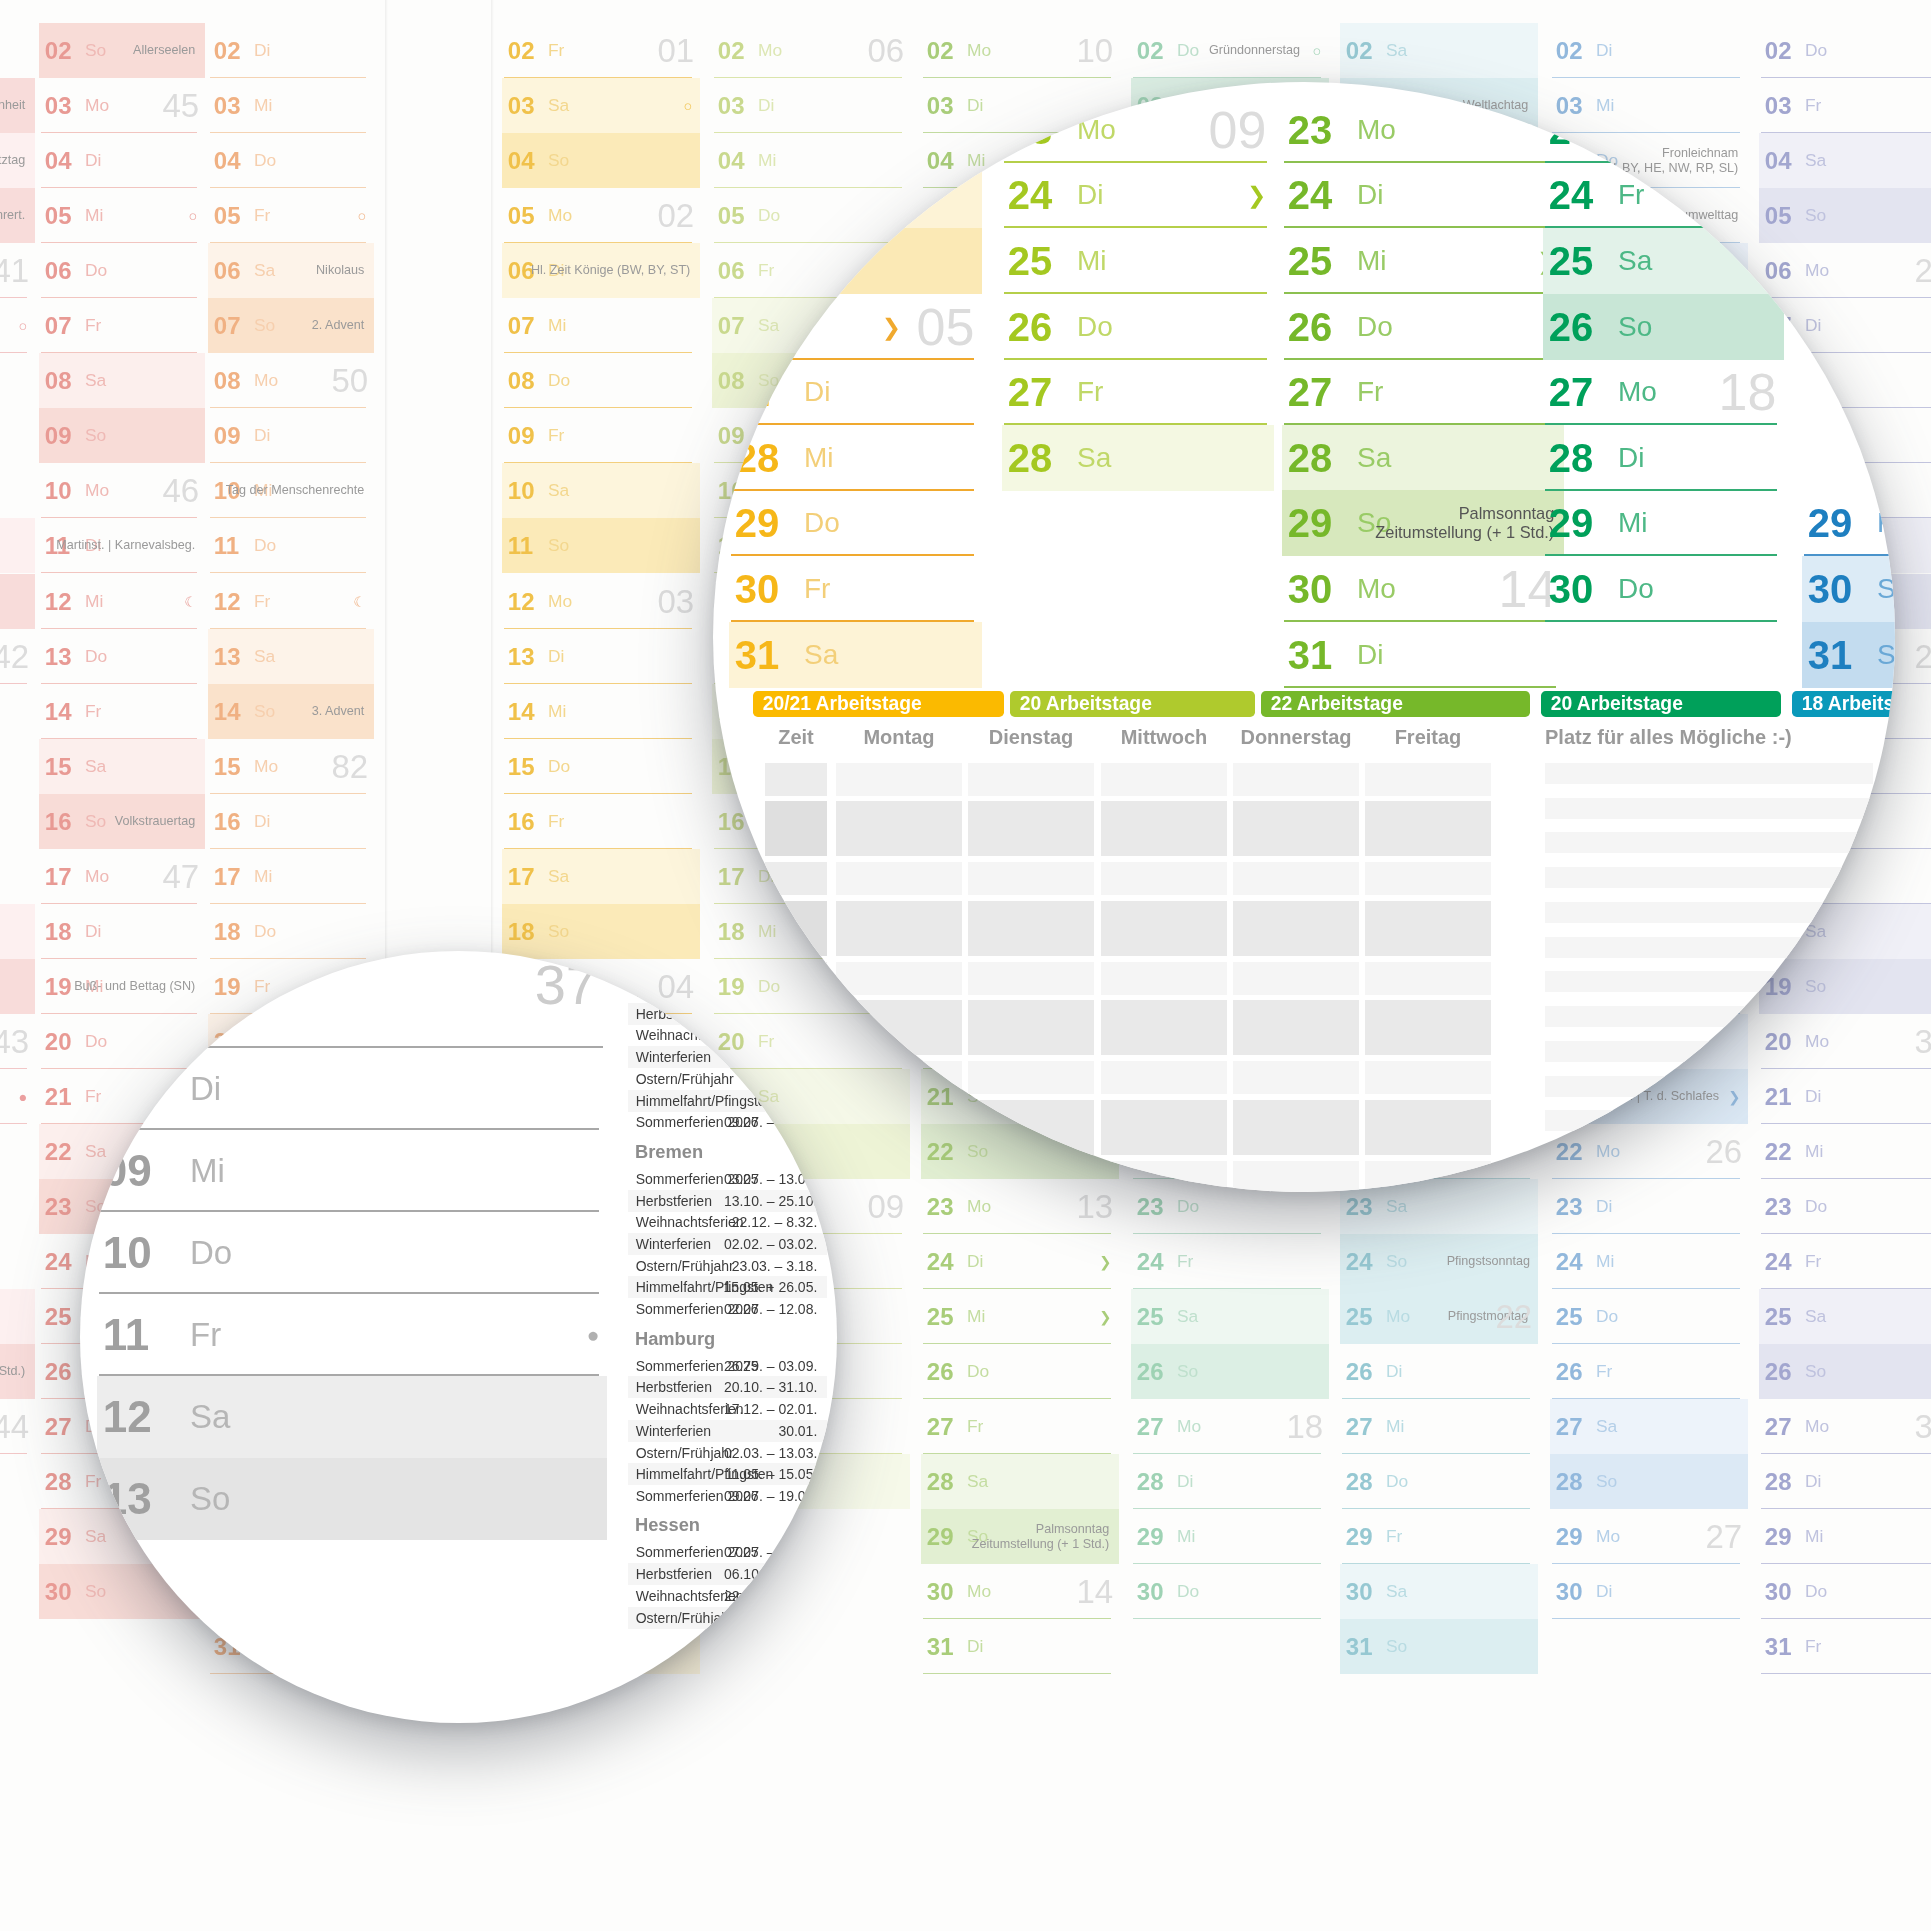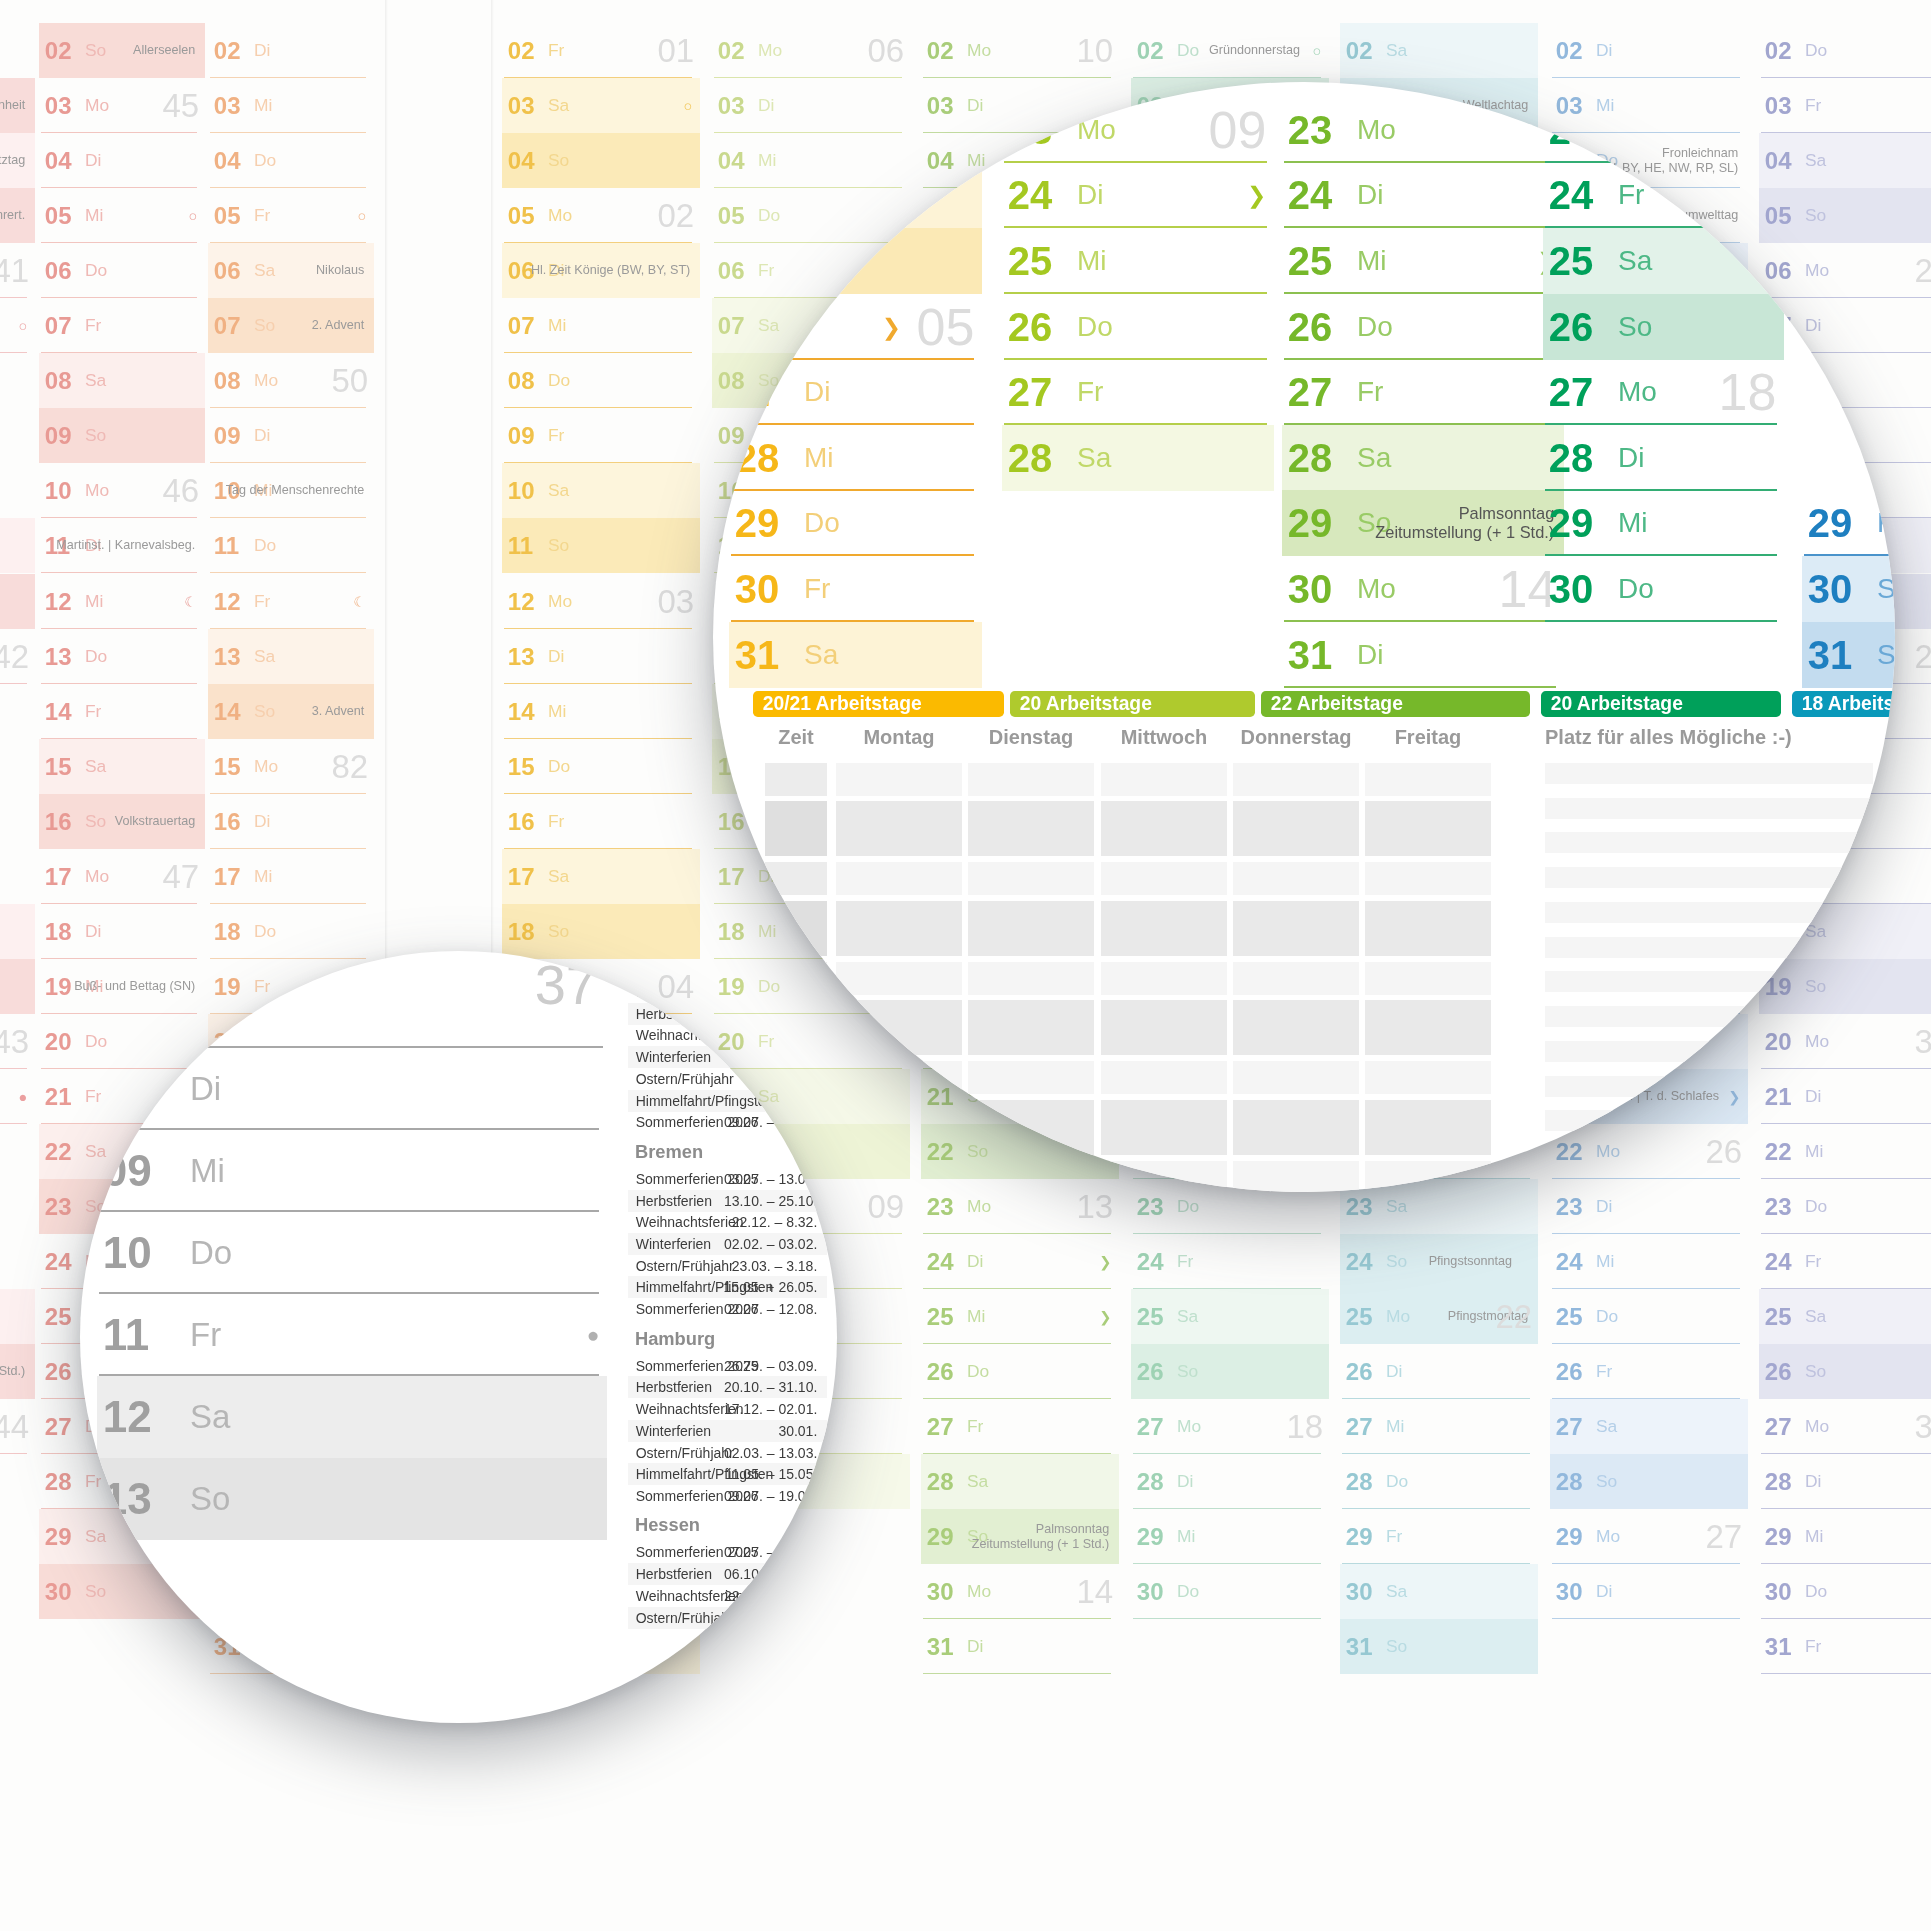--- a/index.html
+++ b/index.html
@@ -1147,21 +1147,21 @@
         </div>
         <div class="col-row" style="left: 1340px; top: 1179px; width: 198px; height: 55px;">
           <div class="row-band" style="background: rgb(237, 246, 248);"></div>
           <div class="d-num" style="font-size: 24px; line-height: 55px; color: rgb(150, 200, 210);">23</div>
           <div class="d-wd" style="left: 46px; font-size: 17.4px; line-height: 55px; color: rgb(184, 219, 226);">Sa</div>
         </div>
         <div class="col-row" style="left: 1340px; top: 1234px; width: 198px; height: 55px;">
           <div class="row-band" style="background: rgb(220, 238, 241);"></div>
           <div class="d-num" style="font-size: 24px; line-height: 55px; color: rgb(150, 200, 210);">24</div>
           <div class="d-wd" style="left: 46px; font-size: 17.4px; line-height: 55px; color: rgb(184, 219, 226);">So</div>
-          <div class="d-note" style="font-size: 12.6px; right: 26px; color: rgb(154, 154, 154);">Pfingstsonntag</div>
+          <div class="d-note" style="font-size: 12.6px; right: 8px; color: rgb(154, 154, 154);">Pfingstsonntag</div>
         </div>
         <div class="col-row" style="left: 1340px; top: 1289px; width: 198px; height: 55px;">
           <div class="row-band" style="background: rgb(220, 238, 241);"></div>
           <div class="d-num" style="font-size: 24px; line-height: 55px; color: rgb(150, 200, 210);">25</div>
           <div class="d-wd" style="left: 46px; font-size: 17.4px; line-height: 55px; color: rgb(184, 219, 226);">Mo</div>
           <div class="d-note" style="font-size: 12.6px; right: 9.7px; color: rgb(154, 154, 154);">Pfingstmontag</div>
           <div class="d-week" style="right: 5.8px; font-size: 33px; color: rgb(220, 220, 220);">22</div>
         </div>
         <div class="col-row" style="left: 1340px; top: 1344px; width: 198px; height: 55px;">
           <div class="u-line" style="width: 188px; border-color: rgb(184, 218, 222); border-bottom-width: 1.4px;"></div>

